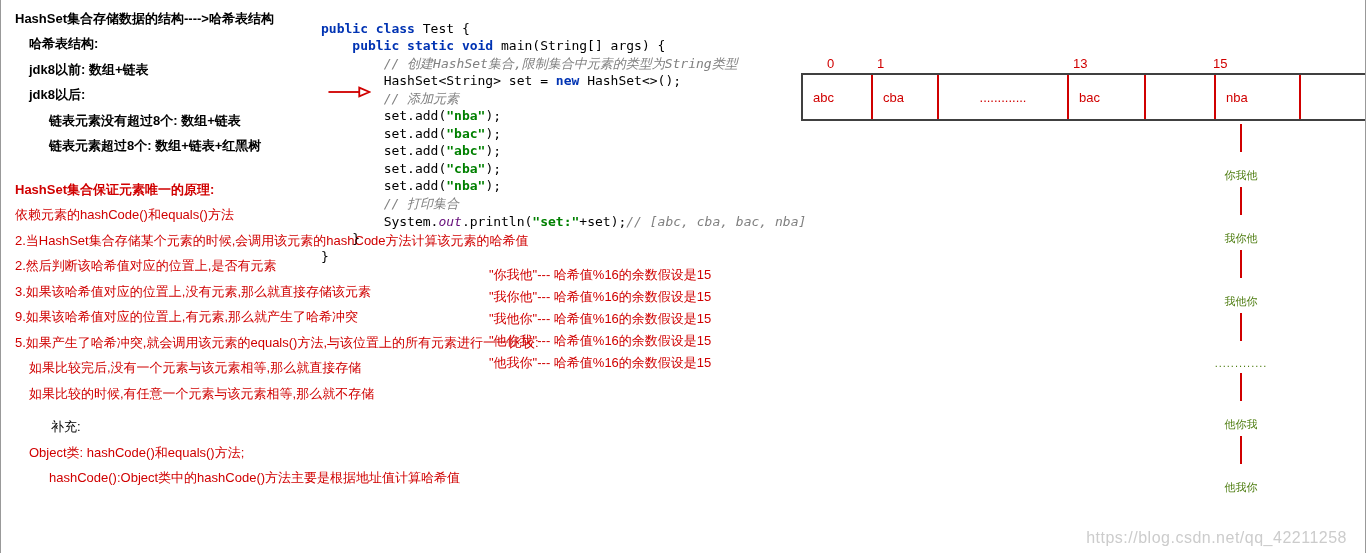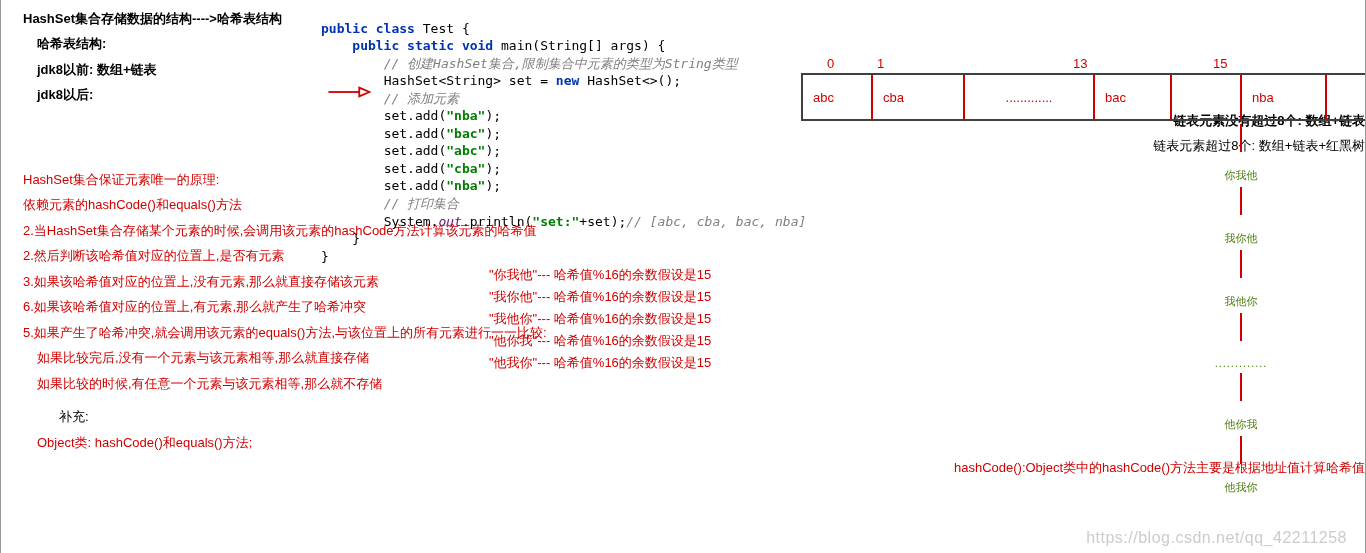--- a/index.html
+++ b/index.html
@@ -7,26 +7,26 @@
     font-family: "Microsoft YaHei", Arial, sans-serif;
     font-size: 13px;
     width: 1366px;
     height: 553px;
     background: #fff;
     position: relative;
     border: 1px solid #999;
     border-top: none;
     border-bottom: none;
   }
-  .content { padding: 10px 0 0 22px; }
+  .content { padding: 10px 0 0 14px; }
 
   .title { font-weight: bold; color: #000; }
   .blk { color: #000; }
   .indent1 { margin-left: 14px; }
-  .indent2 { margin-left: 34px; text-align: right; }
+  .indent2 { margin-left: 34px; }
   .line { margin-top: 6px; line-height: 1.5; }
   .redb { color: #d00000; font-weight: normal; }
 
   
   .code {
     position: absolute;
     left: 320px; top: 2px;
     font-family: Consolas, Menlo, monospace;
     font-size: 13px;
     line-height: 1.35;
@@ -101,28 +101,28 @@
 </style>
 </head>
 <body>
 
 <div class="content">
   <div class="title">HashSet集合存储数据的结构----&gt;哈希表结构</div>
   <div class="line indent1 blk" style="font-weight:bold">哈希表结构:</div>
   <div class="line indent1 blk" style="font-weight:bold">jdk8以前: 数组+链表</div>
   <div class="line indent1 blk" style="font-weight:bold">jdk8以后:</div>
   <div class="line indent2 blk" style="font-weight:bold">链表元素没有超过8个: 数组+链表</div>
-  <div class="line indent2 blk" style="font-weight:normal">链表元素超过8个: 数组+链表+红黑树</div>
+  <div class="line indent2 blk" style="font-weight:bold">链表元素超过8个: 数组+链表+红黑树</div>
 
-  <div class="line redb" style="margin-top:14px;">HashSet集合保证元素唯一的原理:</div>
+  <div class="line redb" style="margin-top:24px;font-weight:bold;">HashSet集合保证元素唯一的原理:</div>
   <div class="line redb">依赖元素的hashCode()和equals()方法</div>
   <div class="line redb">2.当HashSet集合存储某个元素的时候,会调用该元素的hashCode方法计算该元素的哈希值</div>
   <div class="line redb">2.然后判断该哈希值对应的位置上,是否有元素</div>
   <div class="line redb">3.如果该哈希值对应的位置上,没有元素,那么就直接存储该元素</div>
-  <div class="line redb">6.如果该哈希值对应的位置上,有元素,那么就产生了哈希冲突</div>
+  <div class="line redb">9.如果该哈希值对应的位置上,有元素,那么就产生了哈希冲突</div>
   <div class="line redb">5.如果产生了哈希冲突,就会调用该元素的equals()方法,与该位置上的所有元素进行一一比较:</div>
   <div class="line redb indent1">如果比较完后,没有一个元素与该元素相等,那么就直接存储</div>
   <div class="line redb indent1">如果比较的时候,有任意一个元素与该元素相等,那么就不存储</div>
 
   <div class="line blk" style="margin-top:14px;margin-left:36px;">补充:</div>
   <div class="line redb indent1">Object类: hashCode()和equals()方法;</div>
   <div class="line redb indent2">hashCode():Object类中的hashCode()方法主要是根据地址值计算哈希值</div>
 </div>
 
 <div class="code">
@@ -161,21 +161,21 @@
   <div class="idx-row">
     <div class="idx" style="width:70px;padding-left:26px">0</div>
     <div class="idx" style="width:70px;padding-left:6px">1</div>
     <div class="idx" style="width:130px"></div>
     <div class="idx" style="width:70px;padding-left:2px">13</div>
     <div class="idx" style="width:70px"></div>
     <div class="idx" style="width:70px;padding-left:2px">15</div>
   </div>
   <div class="cell-row">
     <div class="cell" style="width:70px">abc</div>
-    <div class="cell" style="width:92px">cba</div>
+    <div class="cell" style="width:66px">cba</div>
     <div class="cell" style="width:130px;justify-content:center;padding:0">.............</div>
     <div class="cell" style="width:77px">bac</div>
     <div class="cell" style="width:70px"></div>
     <div class="cell" style="width:85px">nba</div>
     <div class="cell" style="width:80px"></div>
   </div>
 </div>
 
 <div class="llist">
   <div class="llconn"></div>

